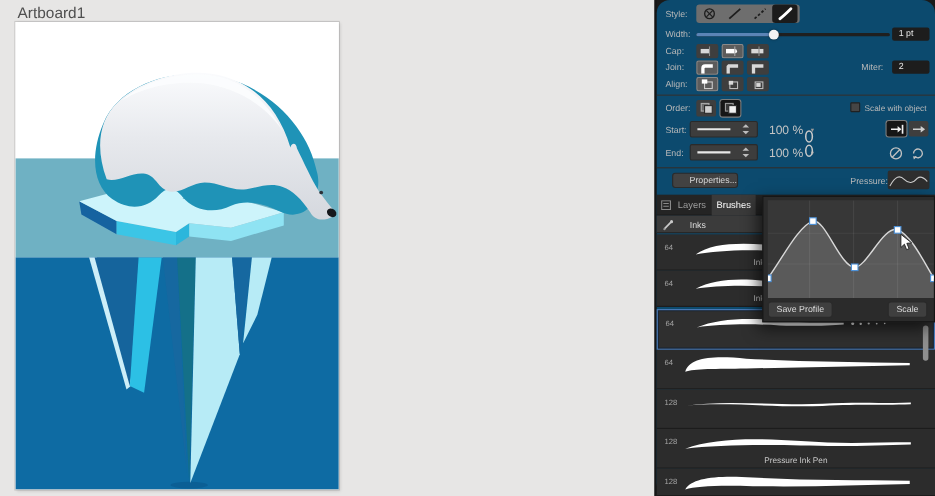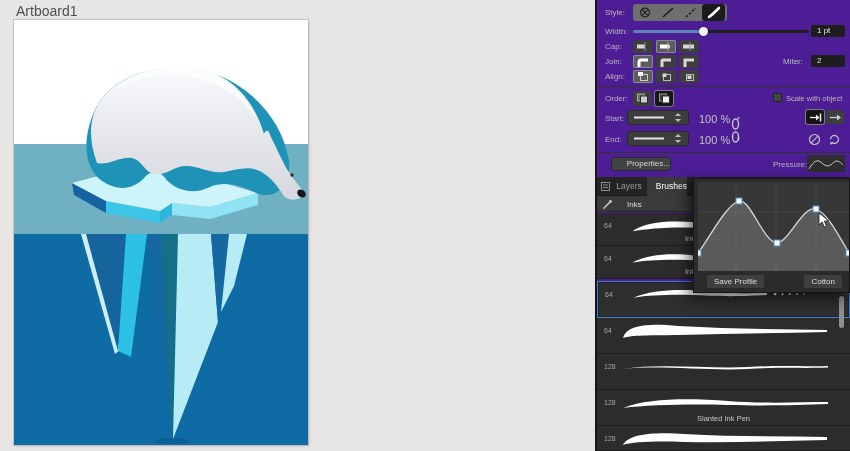--- a/index.html
+++ b/index.html
@@ -10,21 +10,21 @@
   
   .canvas { position:absolute; left:0; top:0; width:595px; height:451px; background:#e7e6e5; }
   .artboard-label { position:absolute; left:16px; top:3px; font-size:14px; color:#4f4f4f; }
   .artboard { position:absolute; left:14px; top:20px; width:294px; height:425px;
               background:#fff; box-shadow:0 0 0 1px rgba(0,0,0,.12), 1px 1px 3px rgba(0,0,0,.15); }
   .artboard svg { display:block; }
 
   .divider-v { position:absolute; left:595px; top:0; width:2px; height:451px; background:#161616; }
 
   
-  .panel { position:absolute; left:597px; top:0; width:253px; height:451px; background:#4c1d95; }
+  .panel { position:absolute; left:597px; top:0; width:253px; height:451px; background:#0c4a6e;border-radius:12px; }
   .plabel { position:absolute; font-size:8px; color:#b9b9b9; }
   .vbox { position:absolute; background:#1d1d1d; border-radius:2px; color:#e8e8e8;
           font-size:8px; line-height:12px; padding-left:6px; }
   .sep { position:absolute; left:0; width:253px; height:1px; background:#272727;
          border-bottom:1px solid rgba(255,255,255,.05); }
 
   .style-group { position:absolute; left:36px; top:4px; width:94px; height:17px;
                  background:#6e6e6e; border-radius:3px; display:flex; }
   .style-btn { width:23px; height:17px; display:flex; align-items:center; justify-content:center; }
   .style-btn.sel { background:#1b1b1b; border-radius:3px; }
@@ -50,21 +50,21 @@
   .props-btn { position:absolute; left:14px; top:157px; width:60px; height:14px; background:#424242;
                border:1px solid #2a2a2a; border-radius:3px; color:#d8d8d8; font-size:8px;
                line-height:12px; text-align:right; }
   .pressure-curve { position:absolute; left:210px; top:155px; width:38px; height:17px;
                     background:#2e2e2e; border-radius:2px; }
 
   .tabbar { position:absolute; left:0; top:177px; width:253px; height:19px; background:#242424;
             border-bottom:1px solid #1a1a1a; }
   .tab { position:absolute; top:0; height:19px; line-height:19px; text-align:center;
          font-size:8.5px; color:#9d9d9d; }
-  .tab.active { background:#3a3a3a; color:#fdfdfd;text-align:right; }
+  .tab.active { background:#3a3a3a; color:#fdfdfd; }
 
   .inksbar { position:absolute; left:0; top:196px; width:253px; height:16px; background:#3b3b3b;
              border-bottom:1px solid #262626; }
   .inksbar span { position:absolute; left:18px; top:4px; font-size:8px; color:#dedede;margin-left:12px; }
 
   .brush-row { position:absolute; left:0; width:253px; background:#2c2c2c; border-bottom:1px solid #1c1c1c; }
   .brush-row.selected { background:#2f2f2f; border:1px solid #4a7fc1; box-shadow:0 0 0 1px #182433 inset; }
   .bsize { position:absolute; left:7px; top:9px; font-size:7px; color:#a5a5a5; }
   .bstroke { position:absolute; left:22px; top:2px; }
   .bname { position:absolute; left:0; right:0; bottom:2px; text-align:center; font-size:7.5px; color:#c9c9c9; }
@@ -373,21 +373,21 @@
       <span class="bsize">128</span>
       <svg class="bstroke" width="214" height="22" viewBox="0 0 216 22">
         <path d="M4,13 C40,7 90,13 130,11 C165,9 190,11 211,10 L211,11.5 C190,12.5 165,11 130,13 C90,15 40,9 4,13 Z" fill="#ffffff"></path>
       </svg>
     </div>
     <div class="brush-row" style="top:390px;height:36px">
       <span class="bsize">128</span>
       <svg class="bstroke" width="214" height="22" viewBox="0 0 216 22">
         <path d="M4,16 C30,6 70,6 110,9 C150,12 180,10 211,10 L211,12 C180,13 150,14 110,13 C70,12 30,13 4,16 Z" fill="#ffffff"></path>
       </svg>
-      <div class="bname">Slanted Ink Pen</div>
+      <div class="bname">Pressure Ink Pen</div>
     </div>
     <div class="brush-row" style="top:426px;height:25px">
       <span class="bsize">128</span>
       <svg class="bstroke" width="214" height="22" viewBox="0 0 216 22">
         <path d="M4,17 C10,6 34,4 66,6 C116,9 162,8 210,9 L210,12 C162,13 116,15 66,14 C34,13 14,14 4,17 Z" fill="#ffffff"></path>
       </svg>
       <div class="bname"></div>
     </div>
 
     <div class="scroll-thumb"></div>
@@ -403,18 +403,18 @@
           <line x1="0" y1="58" x2="151" y2="58" stroke="#ffffff" stroke-opacity="0.06"></line>
           <path d="M0,71 C12,55 28,23 41,19 C52,16 66,61 79,61 C90,61 105,23 118,27 C130,31 143,58 151,71" fill="none" stroke="#d8d8d8" stroke-width="1.3"></path>
           <rect x="-3" y="68" width="6" height="6" fill="#ffffff" stroke="#4a90d9"></rect>
           <rect x="38" y="16" width="6" height="6" fill="#ffffff" stroke="#4a90d9"></rect>
           <rect x="76" y="58" width="6" height="6" fill="#ffffff" stroke="#4a90d9"></rect>
           <rect x="115" y="24" width="6" height="6" fill="#ffffff" stroke="#4a90d9"></rect>
           <rect x="148" y="68" width="6" height="6" fill="#ffffff" stroke="#4a90d9"></rect>
           <path d="M121,31 l0,12 3.2,-3 2,5 2.2,-1 -2,-4.8 4.4,-0.4 Z" fill="#ffffff" stroke="#1a1a1a" stroke-width="0.8"></path>
         </svg>
       </div>
-      <div class="popup-btn" style="left:12px">Save Profile</div>
-      <div class="popup-btn" style="right:6px">Cotton</div>
+      <div class="popup-btn" style="left:4px">Save Profile</div>
+      <div class="popup-btn" style="right:6px">Scale</div>
     </div>
 
   </div>
 </div>
 
 </body></html>

